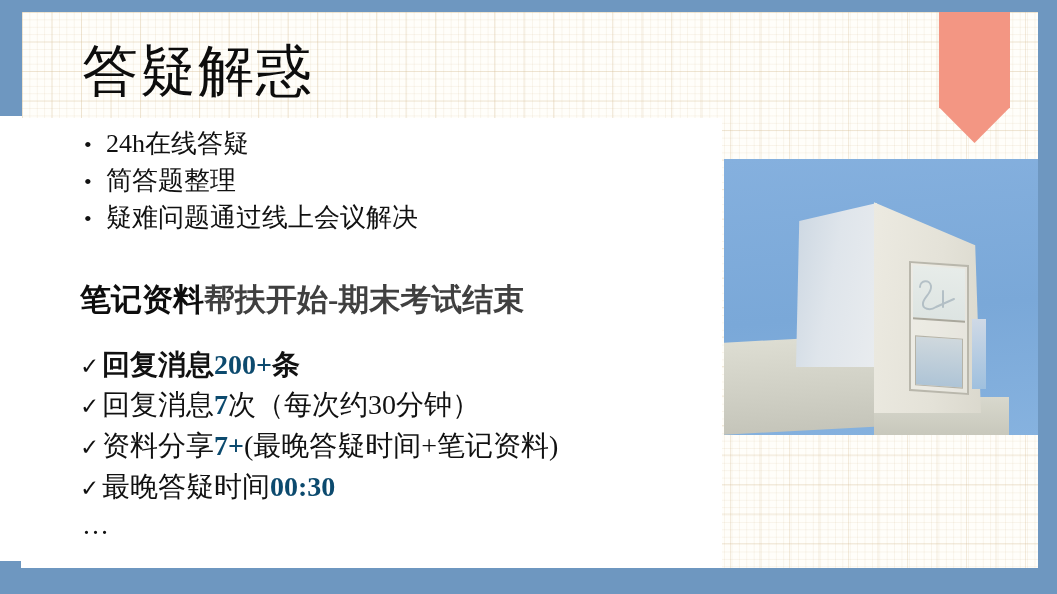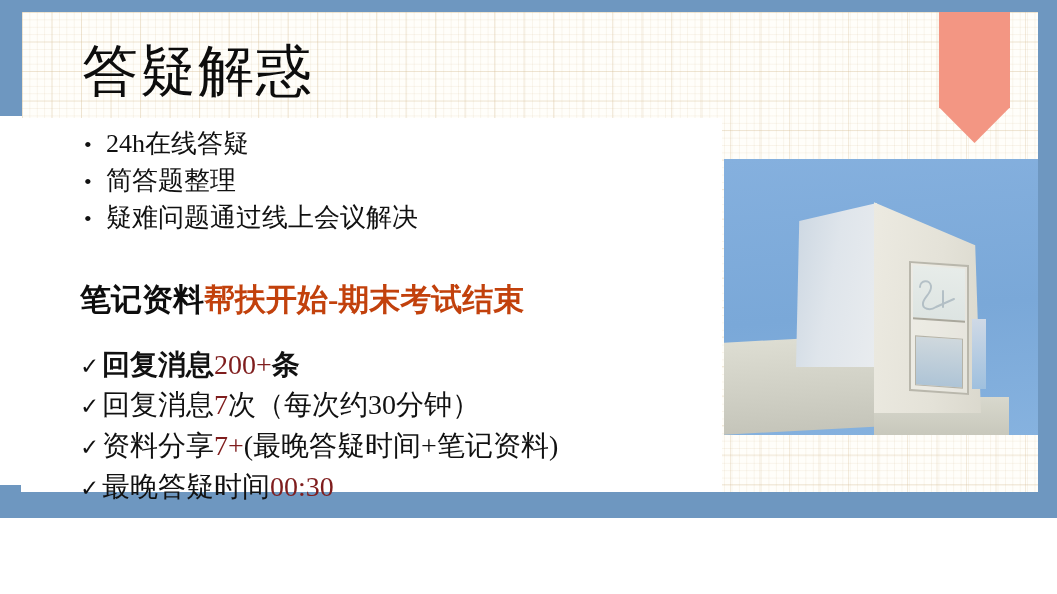--- a/index.html
+++ b/index.html
@@ -8,21 +8,21 @@
     padding: 0;
     background: #ffffff;
   }
   body {
     font-family: "Liberation Serif", "DejaVu Serif", serif;
   }
 
   #slide {
     position: relative;
     width: 1057px;
-    height: 518px;
+    height: 594px;
     overflow: hidden;
     background: #ffffff;
   }
 
   
   .paper {
     position: absolute;
     left: 22px;
     top: 12px;
     right: 19px;
@@ -235,39 +235,39 @@
     width: 640px;
   }
   .stat-head {
     font-size: 31px;
     font-weight: bold;
     line-height: 1.25;
     color: #0d0d0d;
     white-space: nowrap;
   }
   .stat-head .red {
-    color: #c2410c;
+    color: #404040;
   }
   .stat-row {
     display: flex;
     align-items: baseline;
     font-size: 28px;
     line-height: 1.38;
     color: #111111;
     white-space: nowrap;
     margin-top: 2px;
   }
   .check {
     flex: 0 0 22px;
     width: 22px;
     font-size: 23px;
   }
   .stat-row .num {
-    color: #7f1d1d;
-    font-weight: normal;
+    color: #0c4a6e;
+    font-weight: bold;
   }
   .stat-row .b {
     font-weight: bold;
     margin-top: 24px;
   }
   .ellipsis {
     font-size: 27px;
     color: #111111;
     margin-top: 4px;
     padding-left: 2px;

